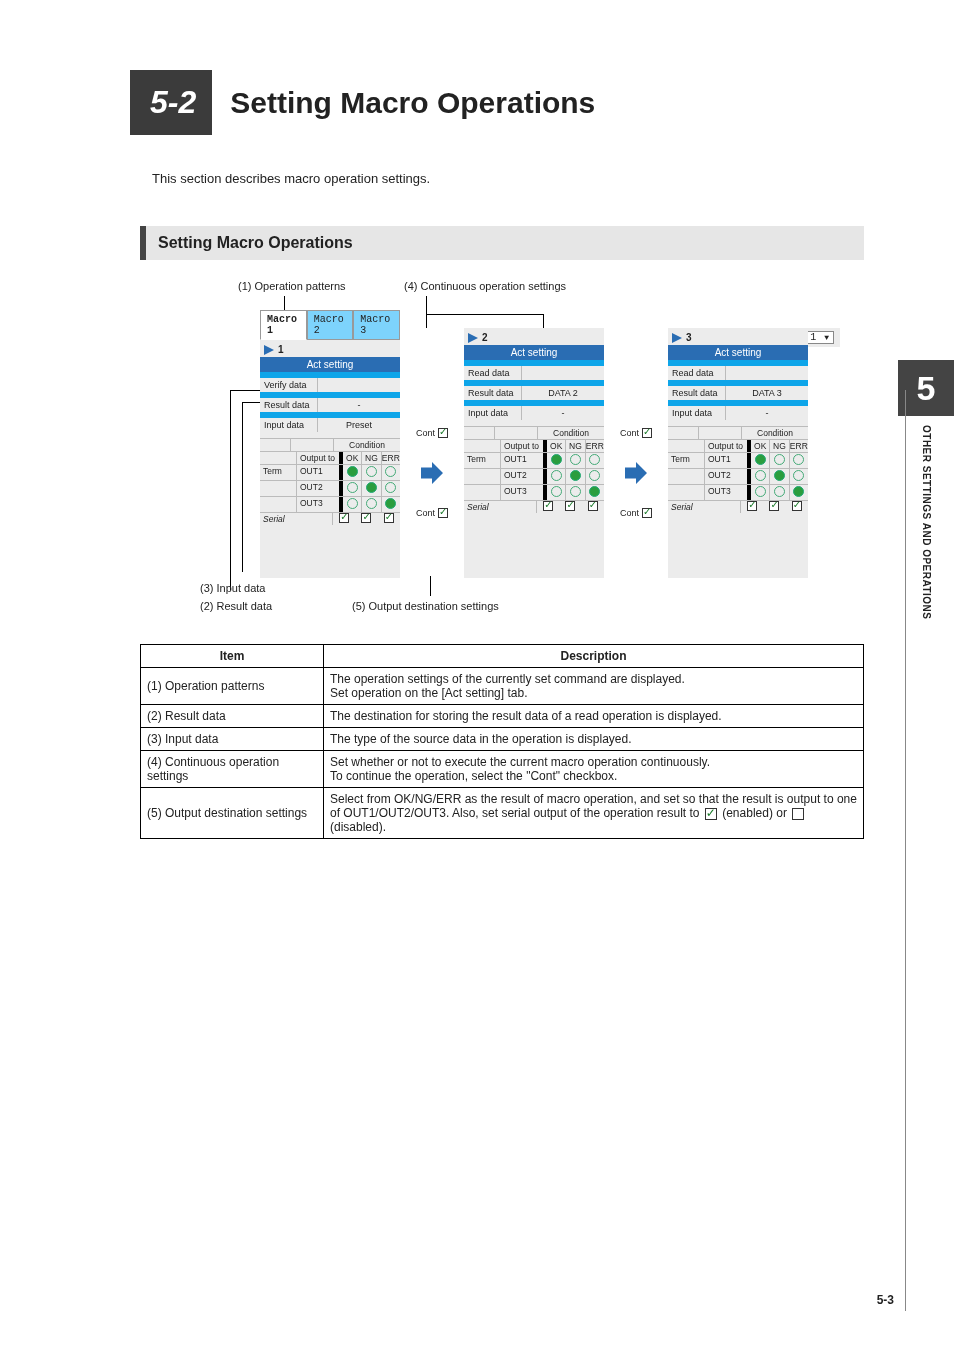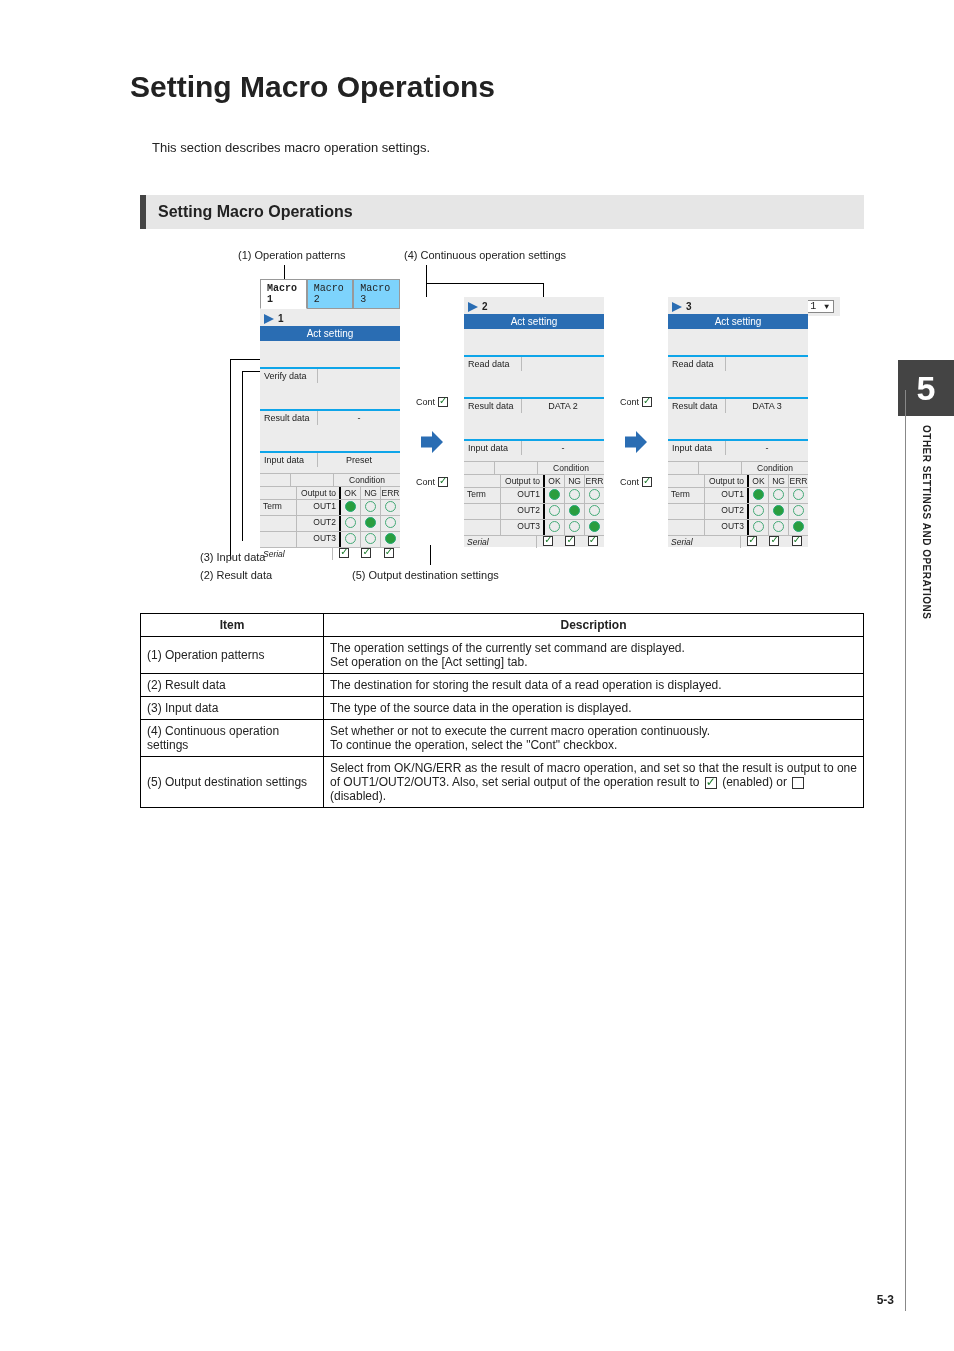--- a/index.html
+++ b/index.html
@@ -94,34 +94,34 @@
   .cl4c3 { left: 343px; top: 30px; height: 14px; }
 
   .panels { position:absolute; top: 44px; left: 60px; right: 0; height: 250px; display:flex; gap: 20px; }
   .panel { width: 140px; background: #ececec; box-sizing: border-box; font-size: 9px; }
   .tabs { display:flex; font-family: 'Courier New', monospace; font-size: 10px; }
   .tab { padding: 3px 6px; border:1px solid #999; background:#7dd3fc; }
   .tab.active { background:#fff; border-bottom-color:#fff; font-weight: bold; }
   .panel .idx { display:flex; align-items:center; gap:4px; padding:4px 4px 2px; font-size:10px; font-weight:bold;}
   .panel .idx svg { flex:0 0 auto; }
   .act-header { background:#2a6db3; color:#fff; text-align:center; font-size:10px; padding:2px 0; }
-  .kv { display:flex; border-top:2px solid #0ea5e9;margin-top:26px; }
+  .kv { display:flex; border-top:6px solid #0ea5e9; }
   .kv .k { width:58px; padding:2px 4px; border-right:1px solid #bbb; box-sizing:border-box; }
   .kv .v { flex:1; padding:2px 4px;text-align:center; }
   .grid {
     margin-top:6px;
     border-top:1px solid #bbb;
   }
   .grid .hdr { display:flex; font-size:8.5px; }
   .grid .hdr .c0 { width:30px; border-right:1px solid #bbb; }
   .grid .hdr .c1 { width:36px; border-right:1px solid #bbb; padding:1px 3px; }
   .grid .hdr .ccond { flex:1; text-align:center; padding:1px 0; }
   .grid .row2 { display:flex; font-size:8.5px; border-top:1px solid #bbb;}
   .grid .row2 .c0 { width:30px; border-right:1px solid #bbb; padding:1px 3px;}
-  .grid .row2 .c1 { width:36px; border-right:2px solid #000000; padding:1px 3px;text-align:right;}
+  .grid .row2 .c1 { width:36px; border-right:4px solid #000000; padding:1px 3px;}
   .grid .row2 .cc { flex:1; display:flex; }
   .grid .row2 .cc .cx { flex:1; text-align:center; border-right:1px solid #bbb; padding:1px 0;}
   .grid .row2 .cc .cx:last-child { border-right:none; }
   .serialrow { display:flex; border-top:1px solid #bbb; font-size:8.5px;}
   .serialrow .lab { width:66px; padding:1px 3px; border-right:1px solid #bbb;font-style:italic;}
   .serialrow .cks { flex:1; display:flex; }
   .serialrow .ck { flex:1; text-align:center; }
   .dot { display:inline-block; width:9px; height:9px; border-radius:50%; border:1px solid #4a7; }
   .dot.green { background:#2a9d3e; border-color:#2a7; }
   .chk { display:inline-block; width:10px; height:10px; border:1px solid #333; background:#fff; position:relative; box-sizing:border-box;}
@@ -190,20 +190,21 @@
 </head>
 <body>
 
 <div class="page">
 
   <div class="side-tab">5</div>
   <div class="side-text">OTHER SETTINGS AND OPERATIONS</div>
   <div class="rline"></div>
 
   <div class="heading-row">
+    <div class="sec-badge">5-2</div>
     <div class="sec-title">Setting Macro Operations</div>
   </div>
 
   <div class="intro">This section describes macro operation settings.</div>
 
   <div class="sub-heading">Setting Macro Operations</div>
 
   <div class="diagram">
     <div class="callout-top callout1">(1) Operation patterns</div>
     <div class="callout-top callout4">(4) Continuous operation settings</div>

